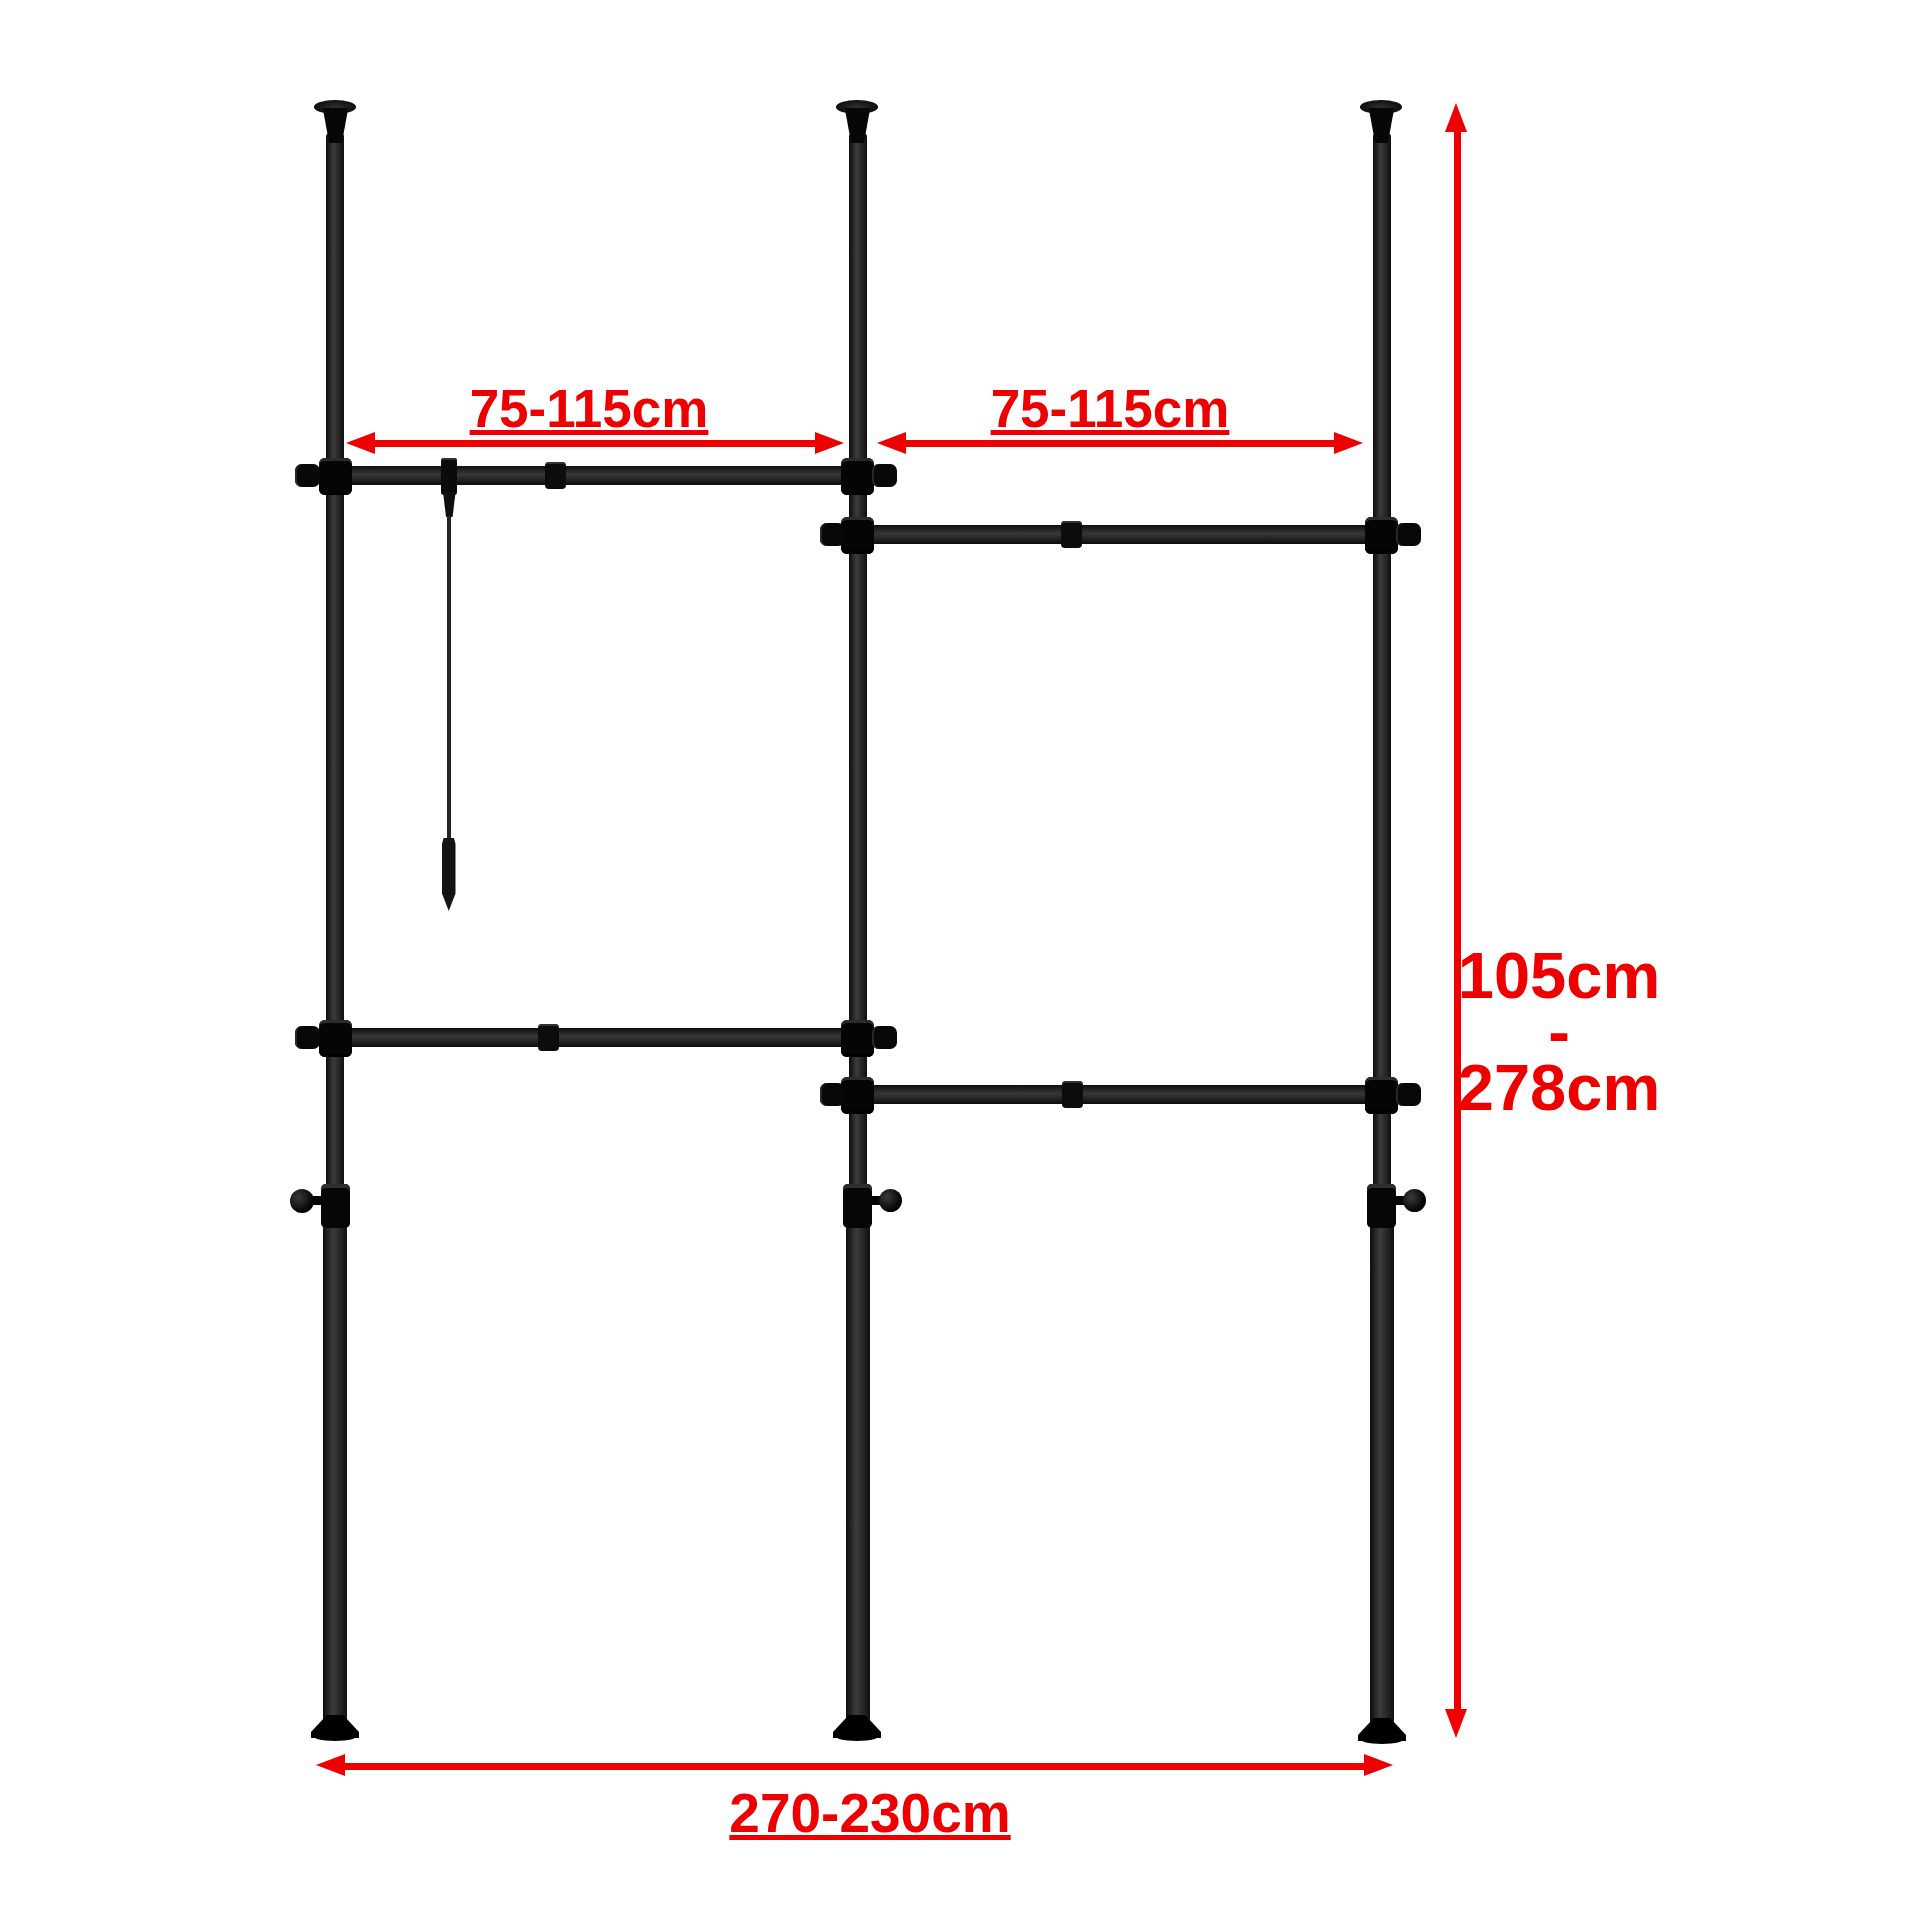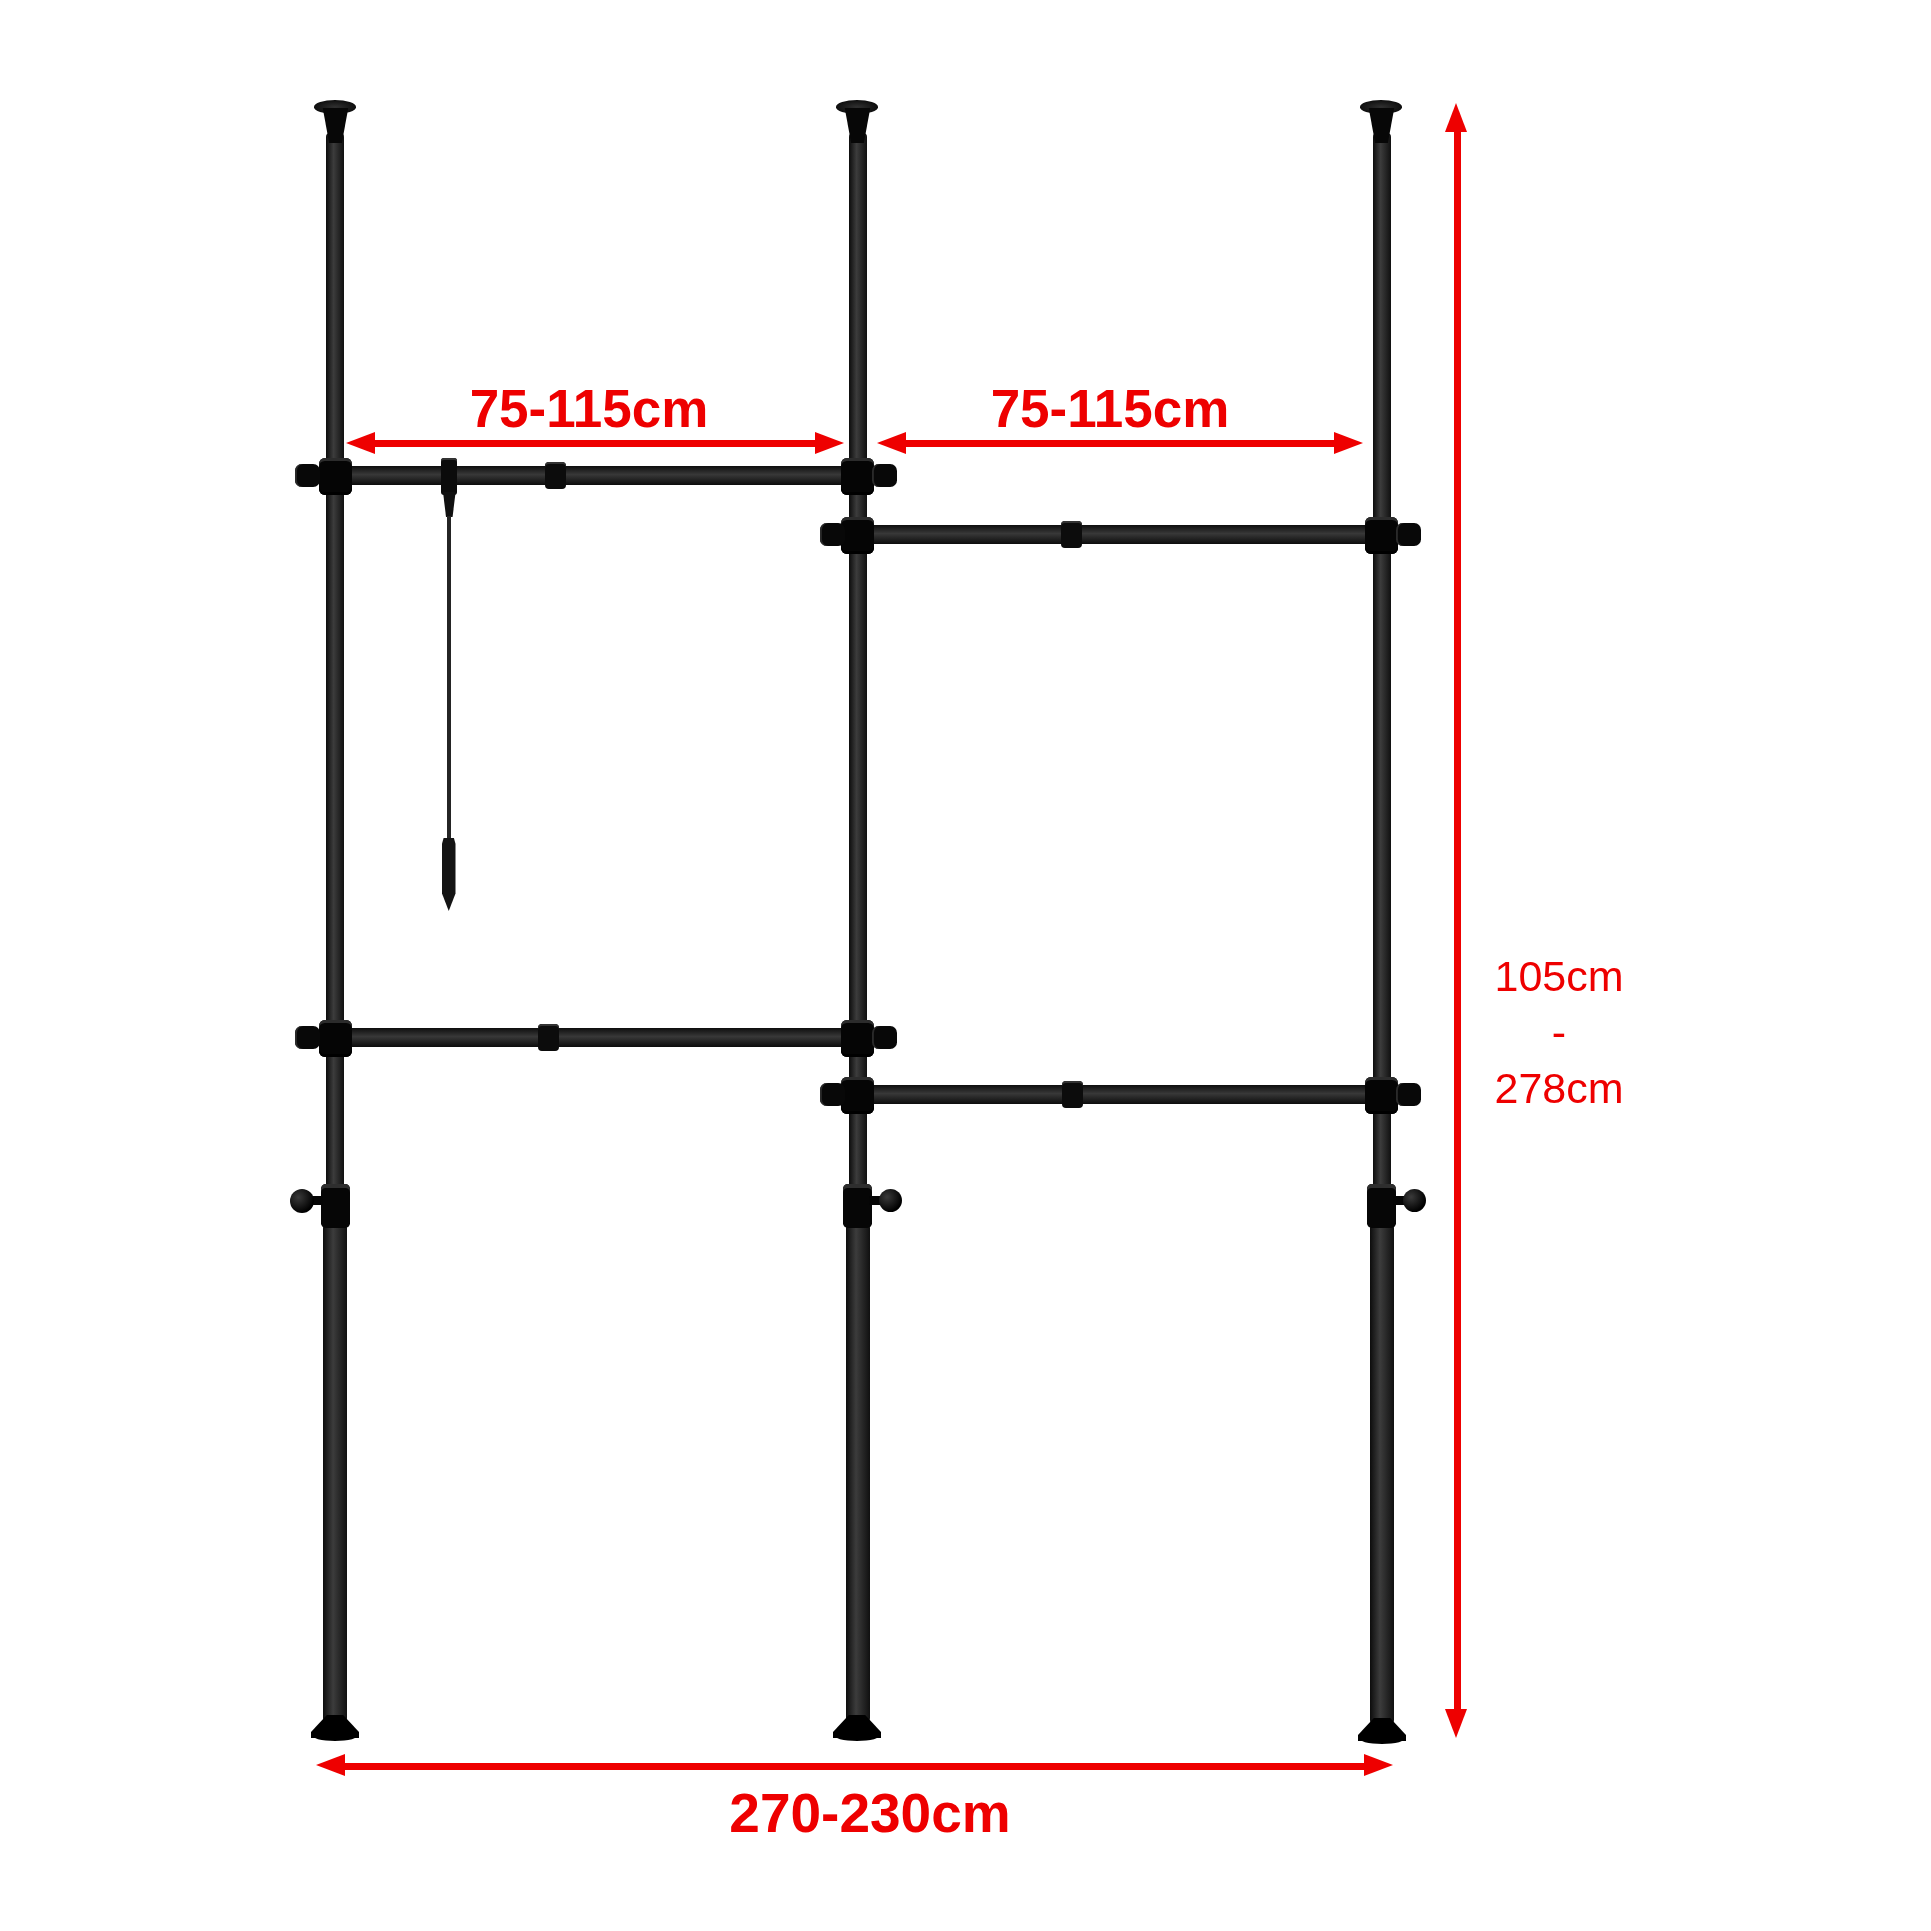--- a/index.html
+++ b/index.html
@@ -34,24 +34,24 @@
   .dim-line-h{height:6.8px;background:var(--accent);}
   .dim-line-v{width:6.8px;background:var(--accent);}
   .ah{width:0;height:0;}
   .ah-left {border-top:11.6px solid transparent;border-bottom:11.6px solid transparent;border-right:29px solid var(--accent);}
   .ah-right{border-top:11.6px solid transparent;border-bottom:11.6px solid transparent;border-left:29px solid var(--accent);}
   .ah-up   {border-left:11.6px solid transparent;border-right:11.6px solid transparent;border-bottom:29px solid var(--accent);}
   .ah-down {border-left:11.6px solid transparent;border-right:11.6px solid transparent;border-top:29px solid var(--accent);}
   .dim-label{
     transform:translateX(-50%);
     color:var(--accent);
-    font-weight:700;font-size:53px;line-height:1;white-space:nowrap;
+    font-weight:700;font-size:53px;line-height:1;white-space:nowrap;text-decoration:underline;
   }
   .dim-label-stack{transform:translateX(-50%);text-align:center;color:var(--accent);
-    font-weight:400;font-size:43px;line-height:56px;white-space:nowrap;}
+    font-weight:700;font-size:65px;line-height:56px;white-space:nowrap;}
   .dim-label-bottom{font-size:55px;}
 </style>
 </head>
 <body>
 
 <div class="canvas">
 
   <div class="abs tube-v" style="left:326px;top:133px;width:18.3px;height:1093px;"></div>
   <div class="abs tube-v" style="left:323px;top:1224px;width:24px;height:498px;"></div>
   <div class="abs cap-disc" style="left:314px;top:100px;"></div>

